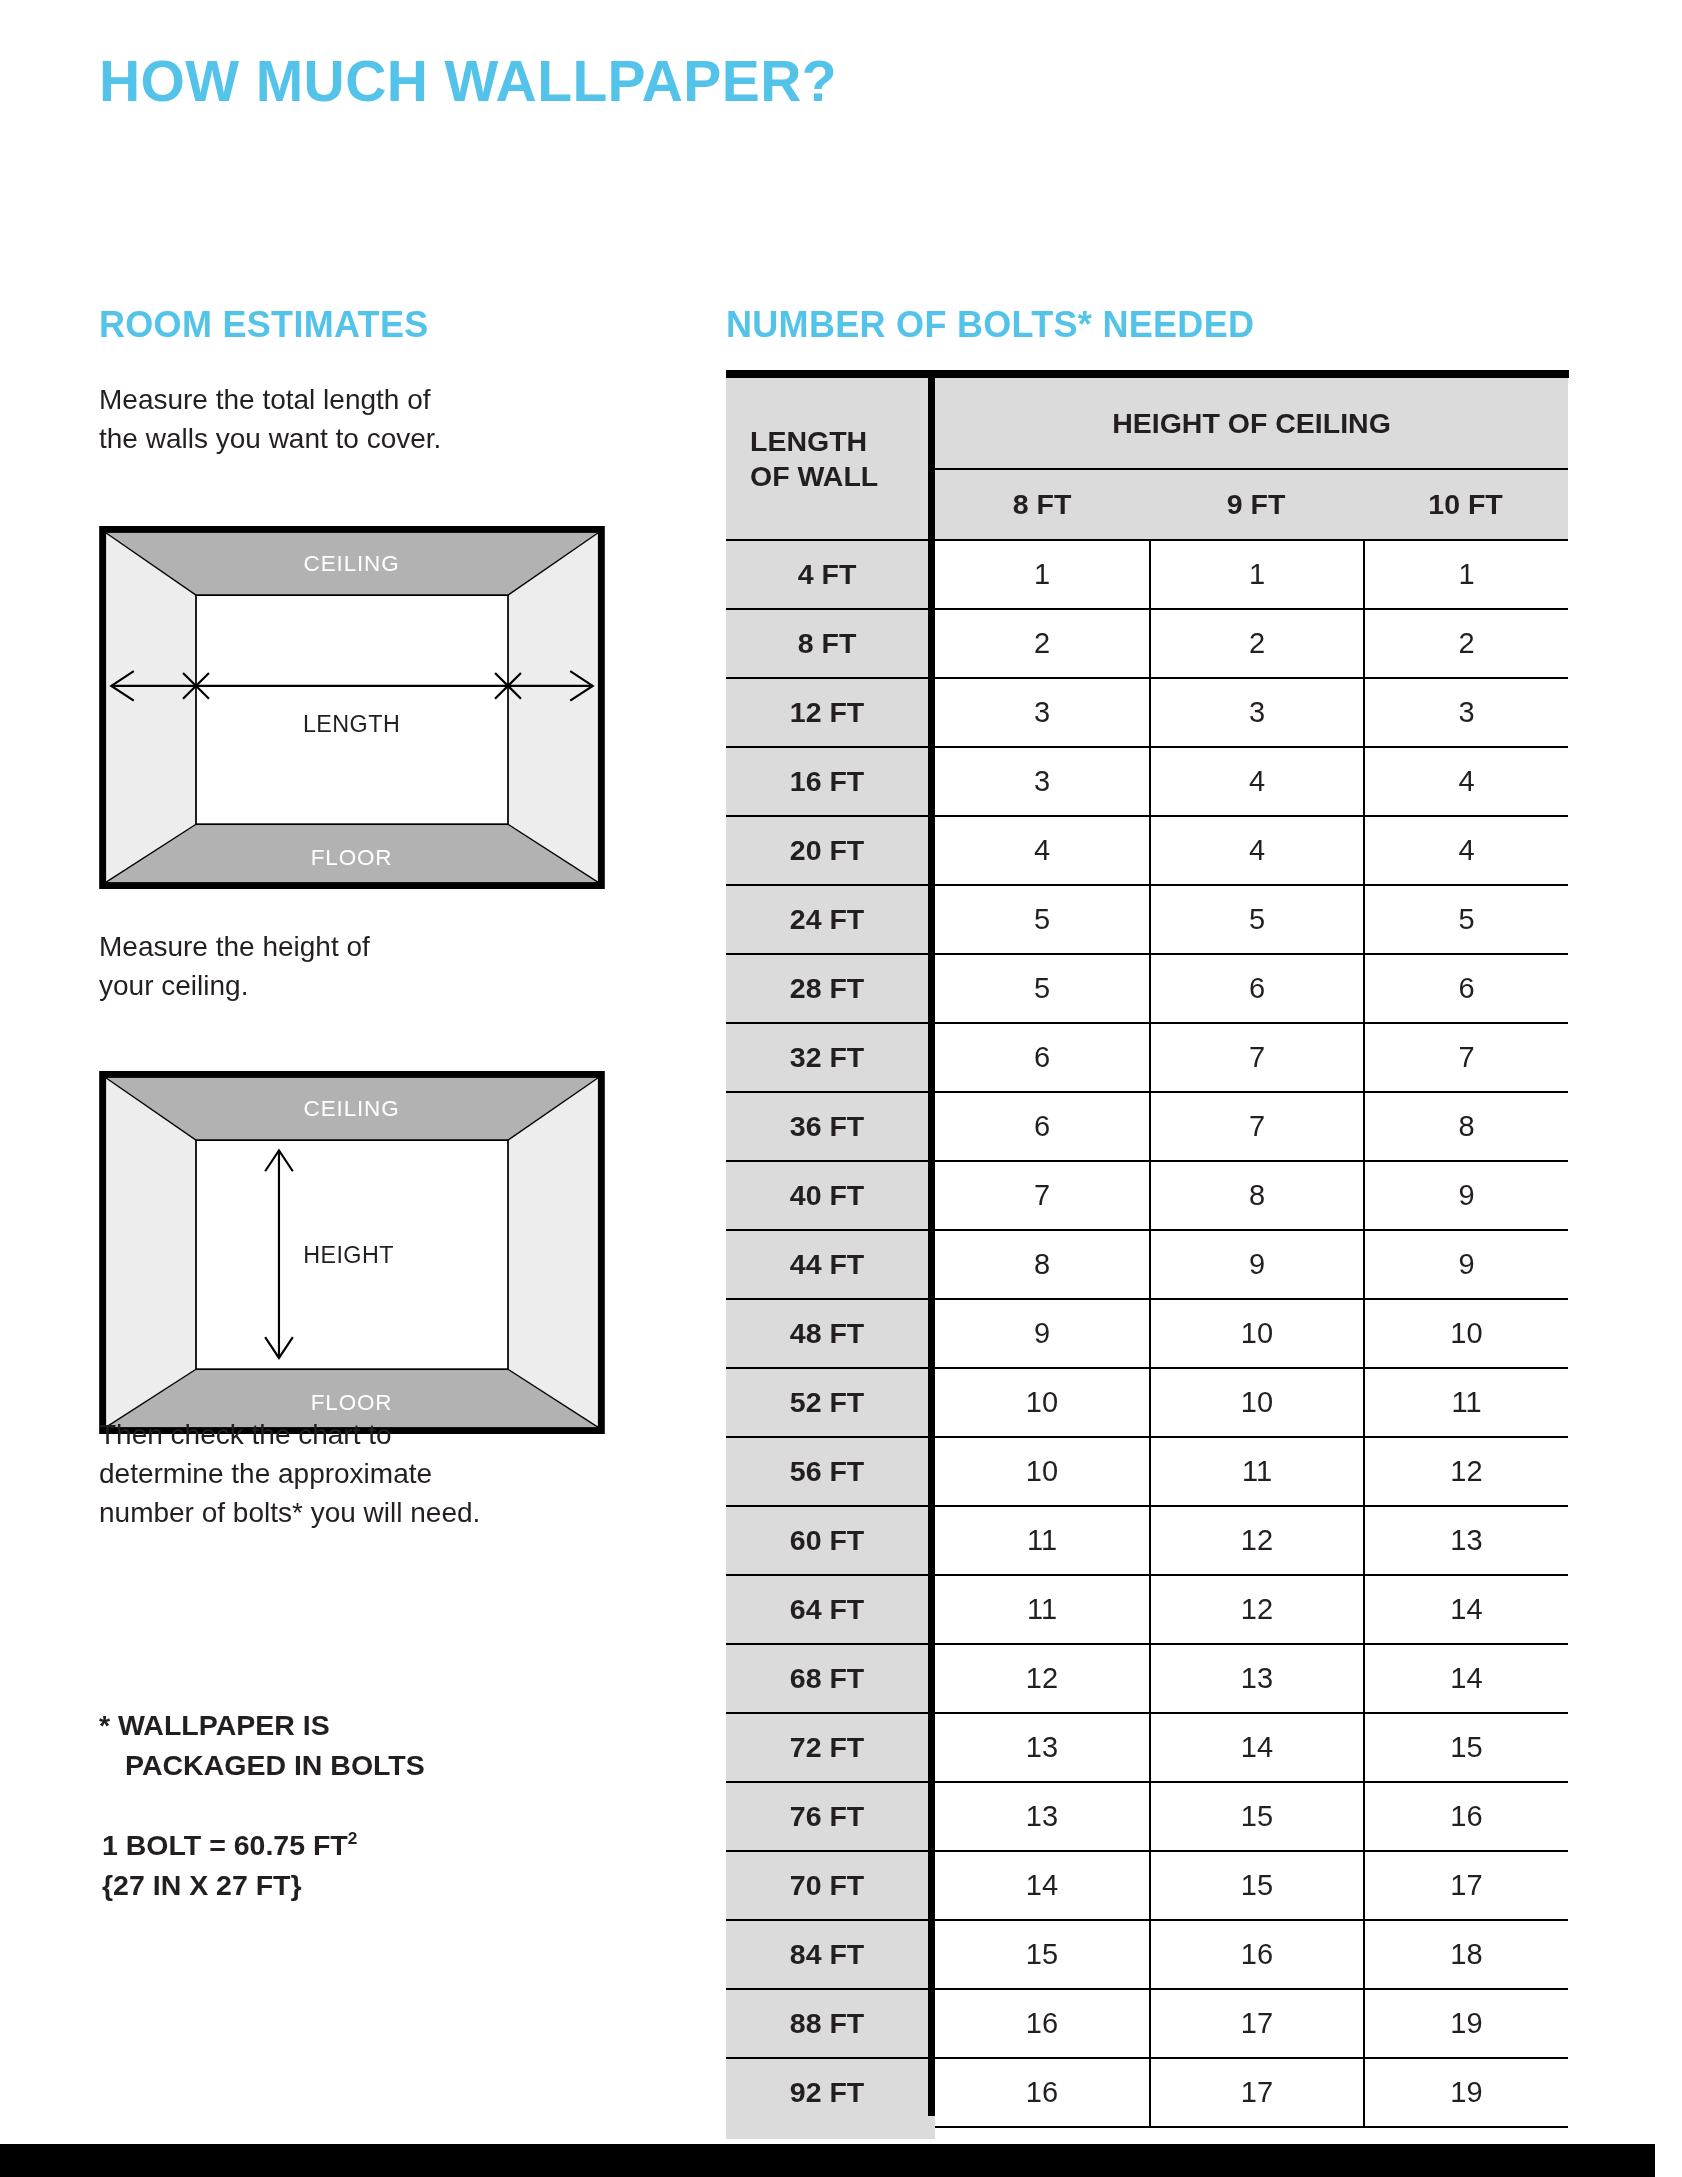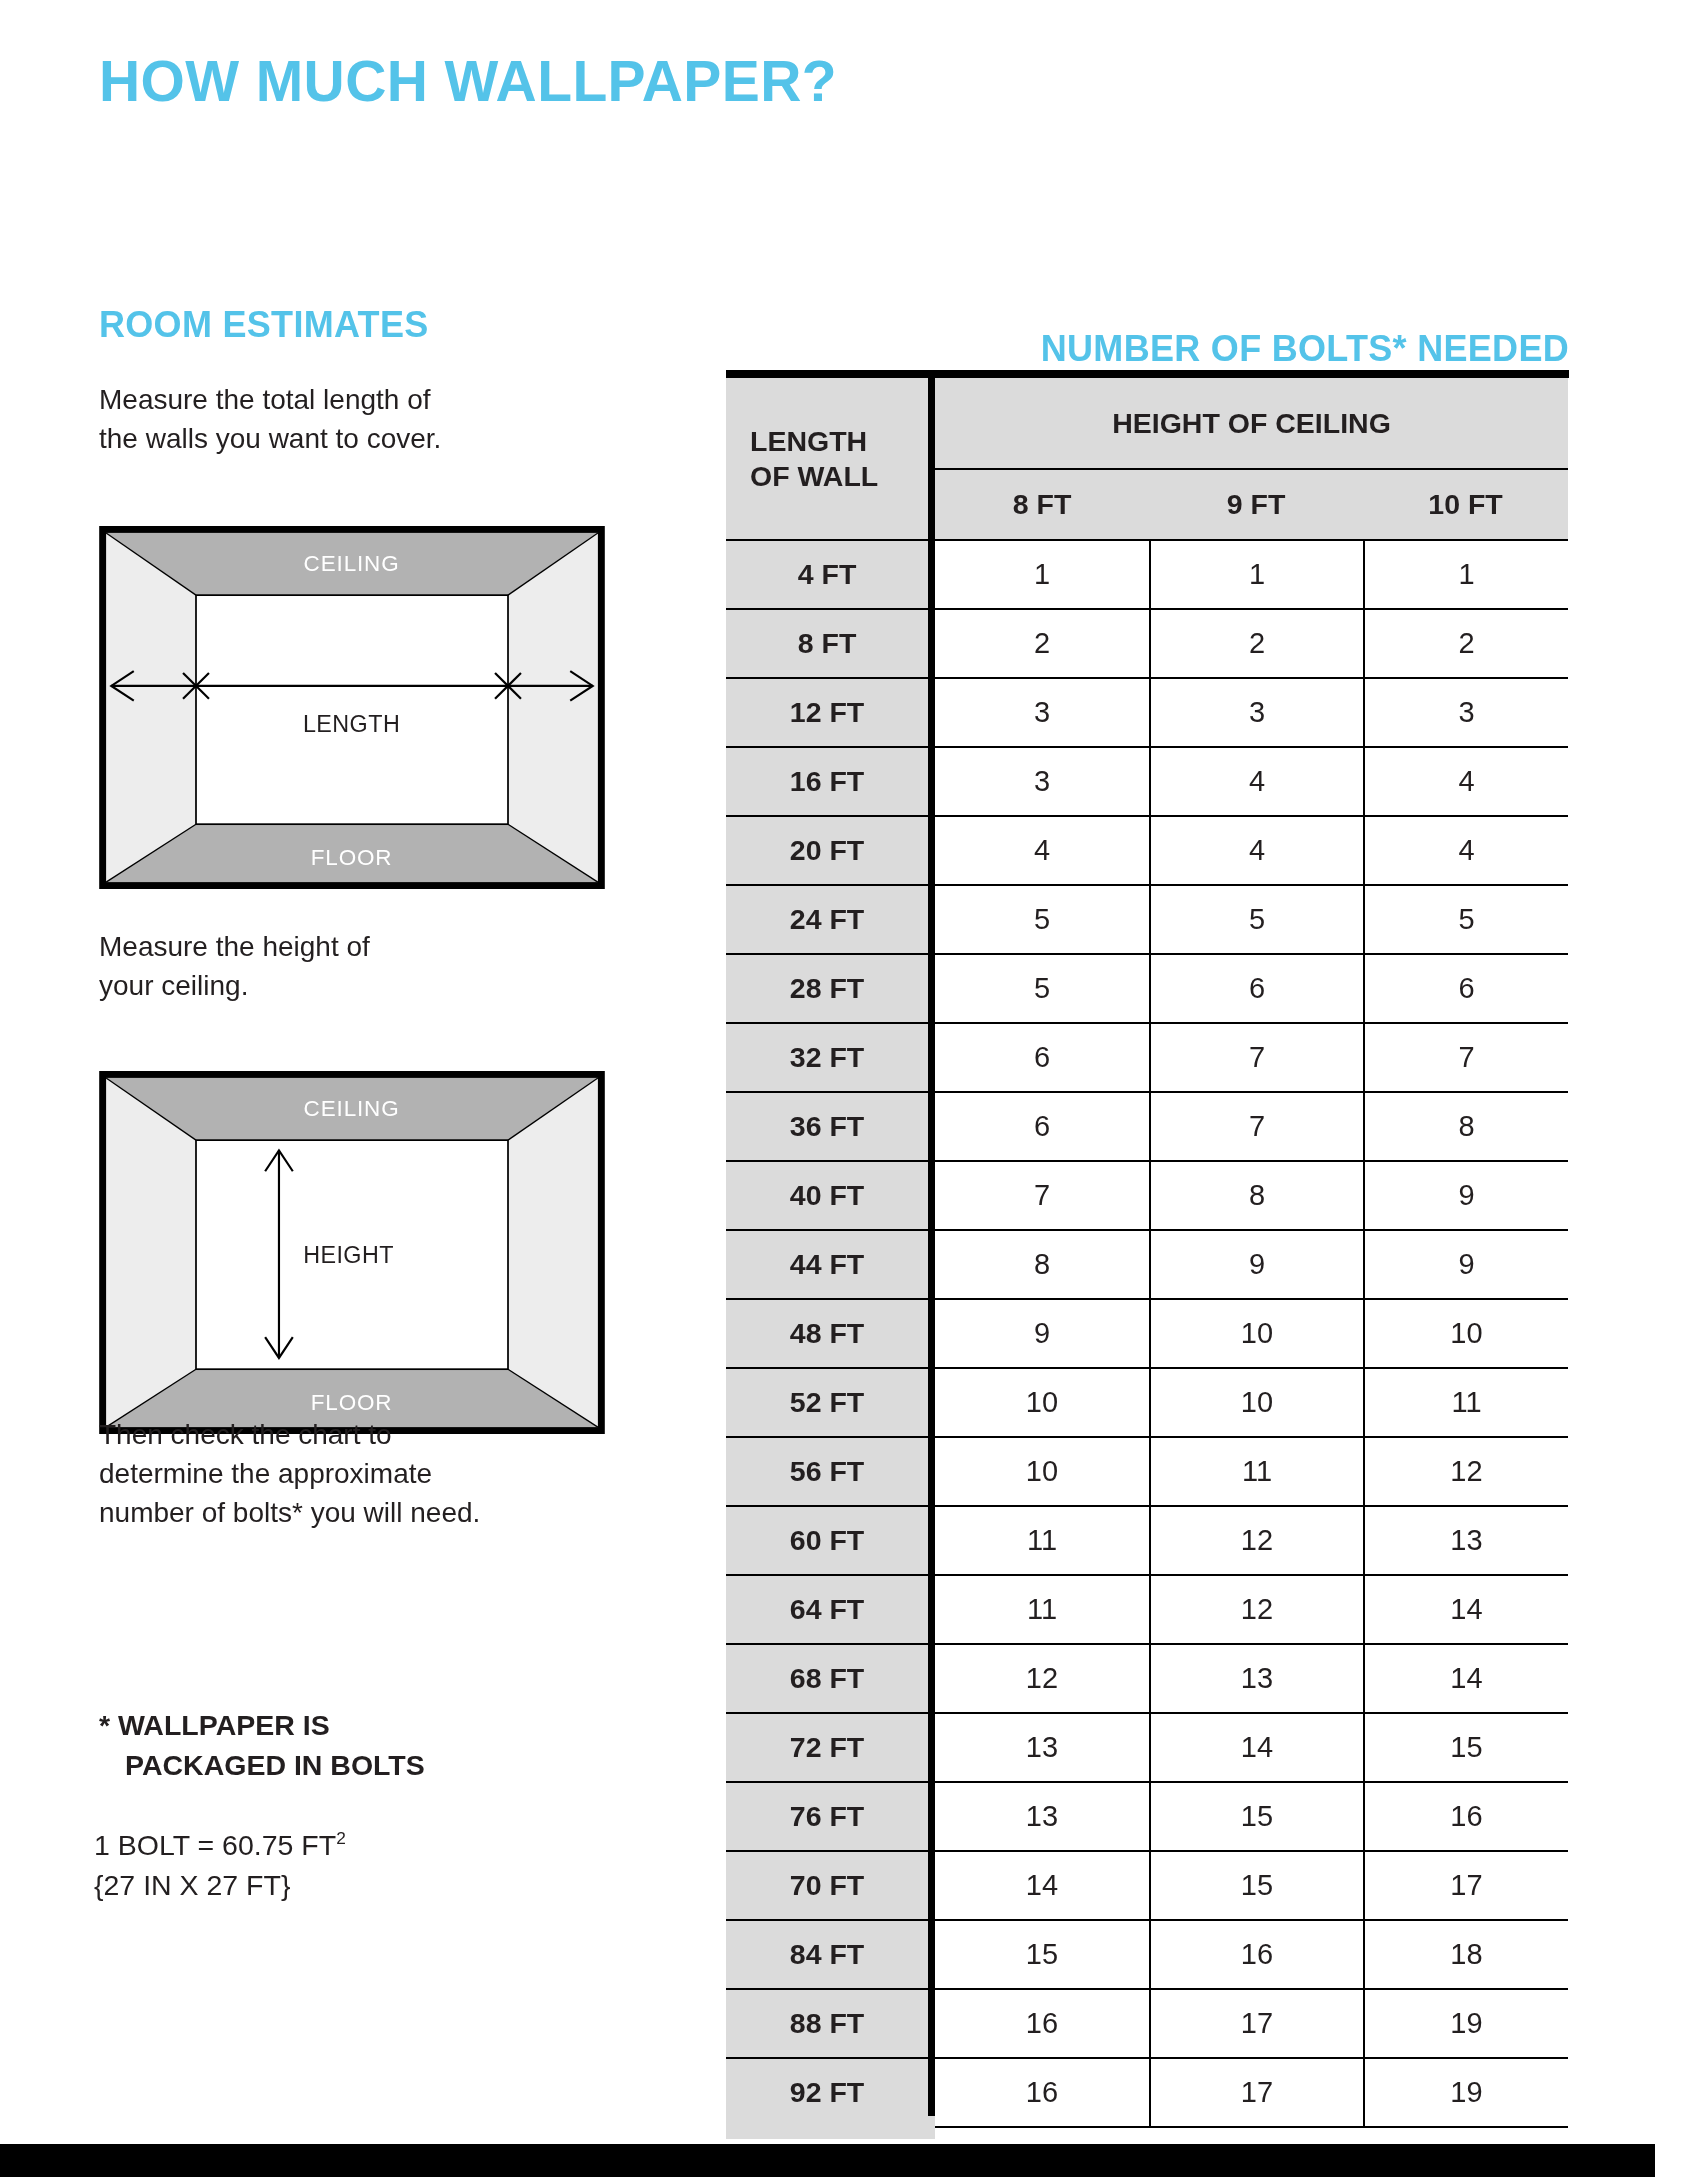--- a/index.html
+++ b/index.html
@@ -4,38 +4,38 @@
 <style>
   :root { --accent: #54C3E9; --ink: #231f20; --gray: #DBDBDB; --line: #000; }
   * { margin: 0; padding: 0; box-sizing: border-box; }
   body { background: #fff; font-family: "Liberation Sans", sans-serif; color: var(--ink); }
   .page { position: relative; width: 1655px; height: 2177px; background: #fff; overflow: hidden; }
 
   .title { position: absolute; left: 99px; top: 48px; font-size: 57px; font-weight: bold; color: var(--accent); letter-spacing: 0.4px; }
 
   .section-heading { position: absolute; font-size: 36px; font-weight: bold; color: var(--accent); letter-spacing: 0.3px; }
   .h-room { left: 99px; top: 304px; }
-  .h-bolts { left: 726px; top: 304px; width: 843px; text-align: right; margin-top: 24px; }
+  .h-bolts { left: 726px; top: 304px; width: 843px; text-align: left; }
 
   .step { position: absolute; left: 99px; font-size: 28px; line-height: 39px; white-space: pre-line; color: var(--ink); }
   .step1 { top: 380px; }
   .step2 { top: 927px; }
   .step3 { top: 1415px; }
 
   .diagram { position: absolute; left: 99px; width: 506px; height: 363px; }
   .d1 { top: 526px; }
   .d2 { top: 1071px; }
   .diagram text { font-family: "Liberation Sans", sans-serif; }
   .room-label { fill: #ffffff; font-size: 26px; letter-spacing: 1px; }
   .measure-label { fill: #231f20; font-size: 27px; letter-spacing: 0.5px; }
 
   .footnote { position: absolute; left: 99px; top: 1705px; font-size: 28.5px; font-weight: bold; line-height: 40px; }
   .footnote .indent { padding-left: 26px; }
 
-  .bolt-info { position: absolute; left: 94px; top: 1818px; font-size: 28.5px; font-weight: normal; line-height: 40px; }
+  .bolt-info { position: absolute; left: 102px; top: 1818px; font-size: 28.5px; font-weight: bold; line-height: 40px; }
   .bolt-info sup { font-size: 17.3px; vertical-align: super; }
 
   .table-wrap { position: absolute; left: 726px; top: 370px; width: 843px; border-top: 8.6px solid var(--line); }
   .bolt-grid { display: grid; grid-template-columns: 209px 214px 214px 205px; grid-template-rows: 92px 71px; grid-auto-rows: 69px; }
   .cell { display: flex; align-items: center; justify-content: center; font-size: 28.5px; }
   .corner { grid-row: 1 / 3; grid-column: 1 / 2; background: var(--gray); border-right: 7px solid var(--line); border-bottom: 2.6px solid var(--line); font-weight: bold; justify-content: flex-start; padding-left: 24px; white-space: pre-line; line-height: 35px; }
   .group { grid-row: 1 / 2; grid-column: 2 / 5; background: var(--gray); border-bottom: 2.6px solid var(--line); font-weight: bold; }
   .ft { background: var(--gray); font-weight: bold; border-bottom: 2.6px solid var(--line); }
   .len { background: var(--gray); font-weight: bold; border-right: 7px solid var(--line); border-bottom: 2.6px solid var(--line); }
   .val { background: #fff; border-bottom: 2.6px solid var(--line); font-weight: normal; font-size: 29px; }

